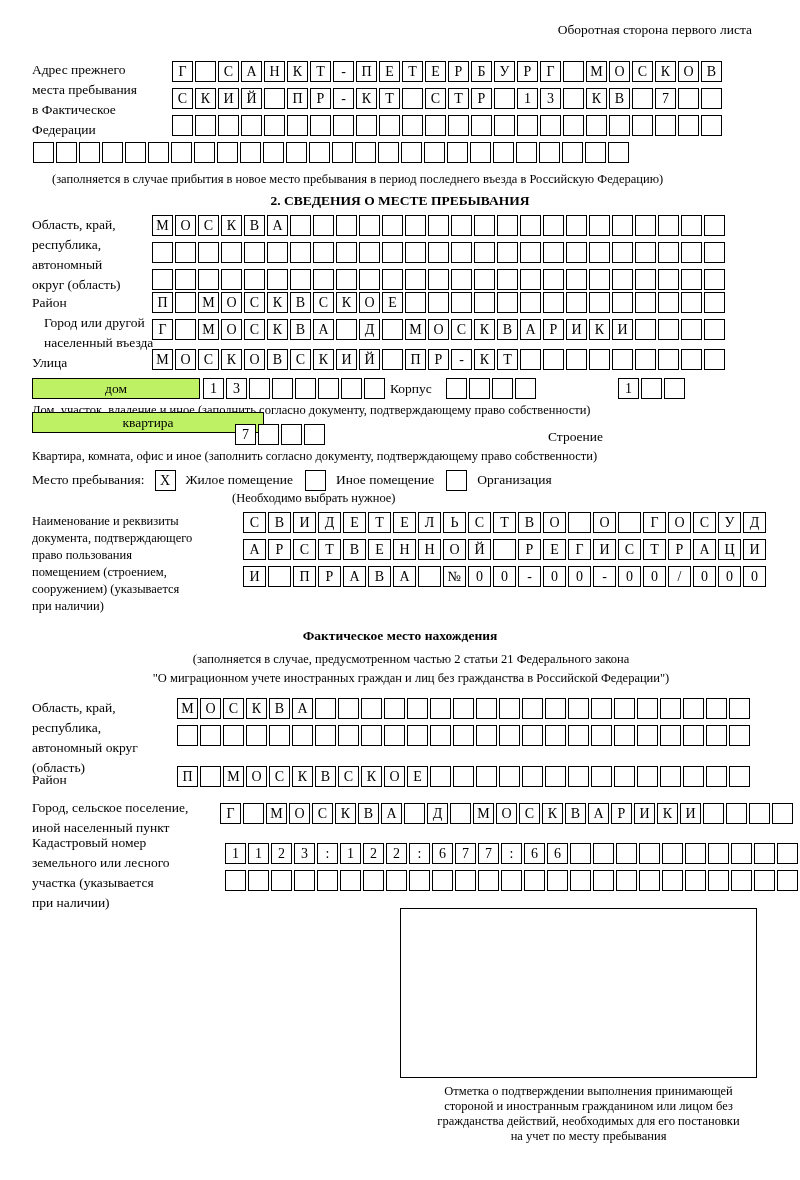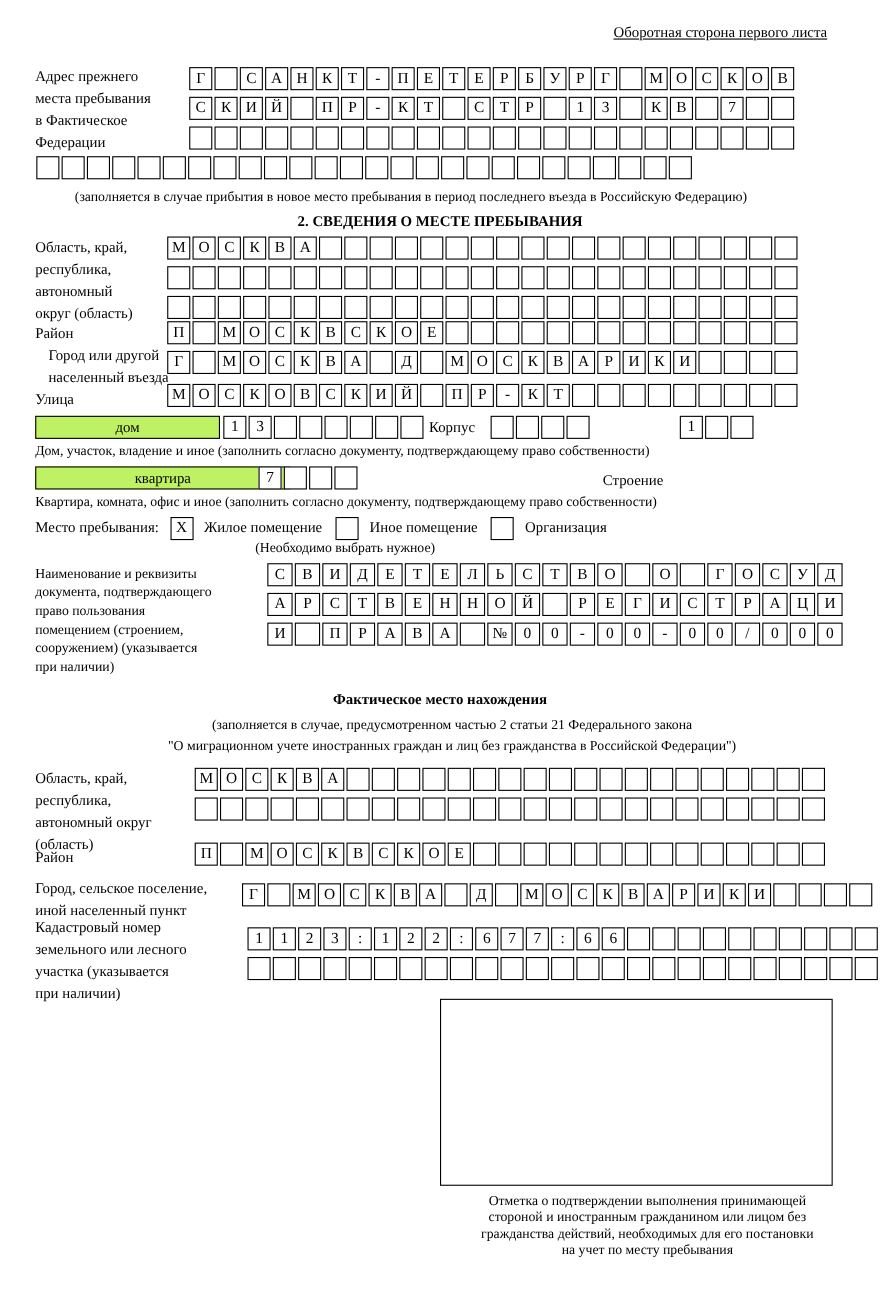--- a/index.html
+++ b/index.html
@@ -19,21 +19,20 @@
     position: relative;
     width: 800px;
     height: 1180px;
     box-sizing: border-box;
   }
   .hdr-right {
     position: absolute;
     right: 48px;
     top: 22px;
     font-size: 13.5px;
-    text-decoration: underline;
   }
   .lbl {
     font-size: 13.5px;
     line-height: 20px;
   }
   .lbl-sm {
     font-size: 12.5px;
     line-height: 17px;
   }
   .center {
@@ -214,21 +213,21 @@
       <div class="cell"></div>
       <div class="cell"></div>
       <div class="cell"></div>
       <div class="cell"></div>
       <div class="cell"></div>
       <div class="cell"></div>
       <div class="cell"></div>
       <div class="cell"></div>
     </div>
 
-  <div class="abs note" style="left:68px; top:172px;">(заполняется в случае прибытия в новое место пребывания в период последнего въезда в Российскую Федерацию)</div>
+  <div class="abs note" style="left:52px; top:172px;">(заполняется в случае прибытия в новое место пребывания в период последнего въезда в Российскую Федерацию)</div>
 
   <div class="abs sect-title" style="left:0; top:193px; width:800px;">2. СВЕДЕНИЯ О МЕСТЕ ПРЕБЫВАНИЯ</div>
 
   <div class="abs lbl" style="left:32px; top:215px;">
     <div>Область, край,</div>
     <div>республика,</div>
     <div>автономный</div>
     <div>округ (область)</div>
   </div>
   <div class="row" id="s2-reg-1" style="left:152px; top:215px;">
@@ -423,21 +422,21 @@
     </div>
   <div class="abs inline-text" style="left:548px; top:378px;margin-top:48px;">Строение</div>
   <div class="row" id="s2-stroenie" style="left:618px; top:378px;">
       <div class="cell filled">1</div>
       <div class="cell"></div>
       <div class="cell"></div>
     </div>
 
   <div class="abs lbl-sm" style="left:32px; top:402px;">Дом, участок, владение и иное (заполнить согласно документу, подтверждающему право собственности)</div>
 
-  <div class="abs box-label" style="left:32px; top:424px; width:232px;">квартира</div>
+  <div class="abs box-label" style="left:32px; top:412px; width:232px;">квартира</div>
   <div class="row" id="s2-flat" style="left:235px; top:424px;">
       <div class="cell filled">7</div>
       <div class="cell"></div>
       <div class="cell"></div>
       <div class="cell"></div>
     </div>
   <div class="abs lbl-sm" style="left:32px; top:448px;">Квартира, комната, офис и иное (заполнить согласно документу, подтверждающему право собственности)</div>
 
   <div class="abs" style="left:32px; top:469px;">
     <span class="inline-text">Место пребывания:</span>

